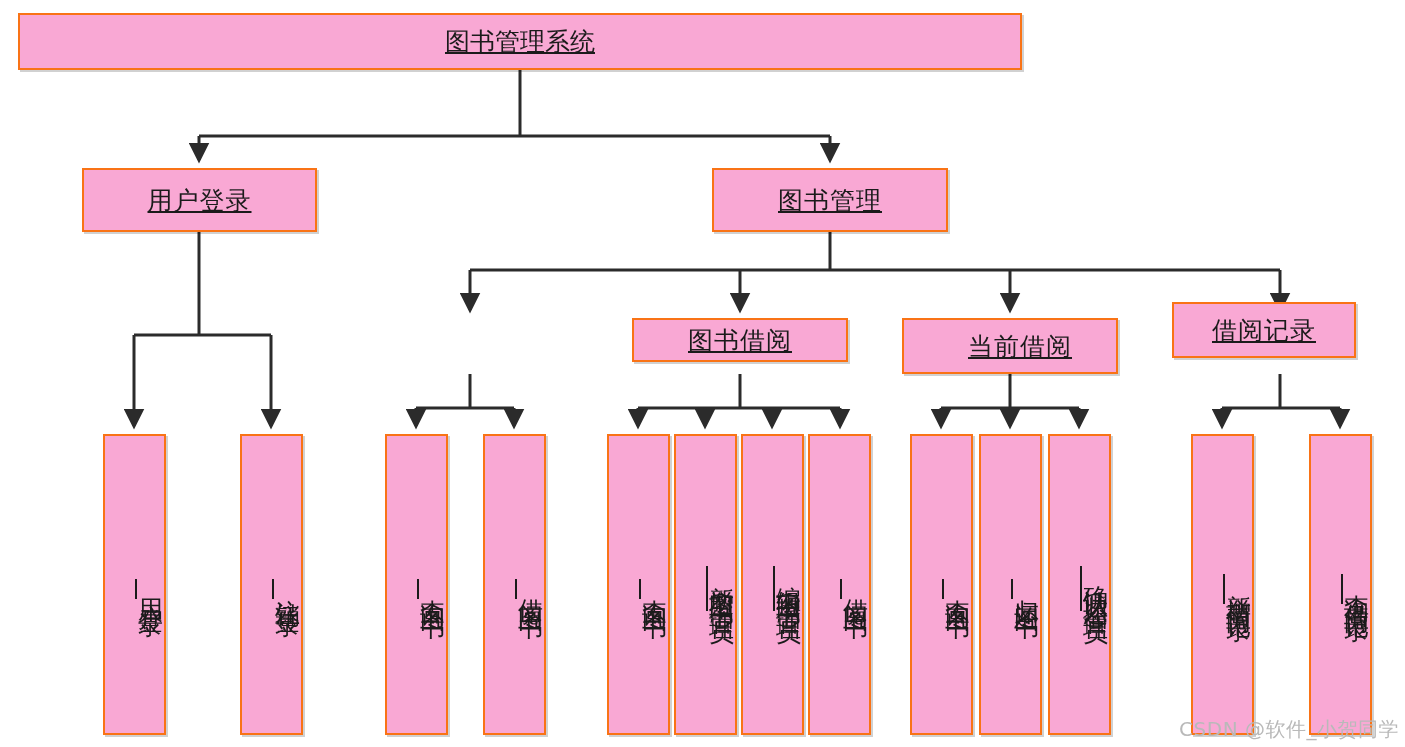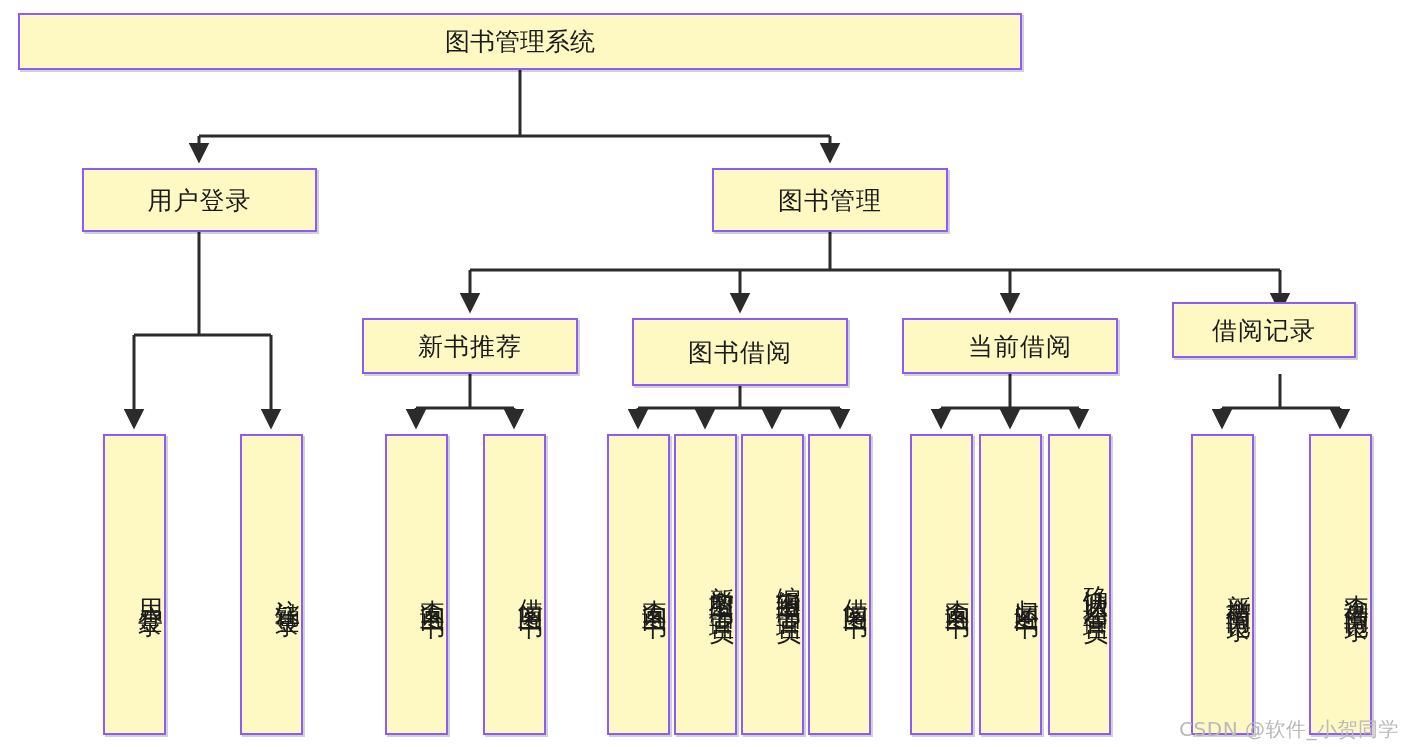--- a/index.html
+++ b/index.html
@@ -9,27 +9,28 @@
     font-family:"DejaVu Sans","Liberation Sans",sans-serif;
     overflow:hidden;
     position:relative;
   }
   #stage{position:absolute;left:0;top:0;width:1405px;height:747px;}
   svg#wires{position:absolute;left:0;top:0;width:1405px;height:747px;pointer-events:none;}
 
   .node{
     position:absolute;
     box-sizing:border-box;
-    background:#fef9c3;
-    border:2px solid #8b5cf6;
+    background:#f9a8d4;
+    border:2px solid #f97316;
     display:flex;
     align-items:center;
     justify-content:center;
     color:#1b1b1b;
     box-shadow:2px 2px 0 rgba(0,0,0,0.18);
+    text-decoration:underline;
   }
   .node.h{ font-size:25px; letter-spacing:1px; }
   .node.root{ font-size:25px; }
   .node.v{
     writing-mode:vertical-rl;
     text-orientation:upright;
     font-size:25px;
     letter-spacing:5px;
     align-items:flex-start;
     justify-content:center;
@@ -112,24 +113,21 @@
     <span>图书管理系统</span>
   </div>
 
   <div class="node h" style="left:82px;top:168px;width:235px;height:64px;">
     <span>用户登录</span>
   </div>
   <div class="node h" style="left:712px;top:168px;width:236px;height:64px;">
     <span>图书管理</span>
   </div>
 
-  <div class="node h" style="left:362px;top:318px;width:216px;height:56px;">
-    <span>新书推荐</span>
-  </div>
-  <div class="node h" style="left:632px;top:318px;width:216px;height:68px;text-align:center;">
+  <div class="node h" style="left:632px;top:318px;width:216px;height:44px;text-align:center;">
     <span>图书借阅</span>
   </div>
   <div class="node h" style="left:902px;top:318px;width:216px;height:56px;padding-left:20px;">
     <span>当前借阅</span>
   </div>
   <div class="node h" style="left:1172px;top:302px;width:184px;height:56px;">
     <span>借阅记录</span>
   </div>
 
   <div class="node v" style="left:103px;top:434px;width:63px;height:301px;">

